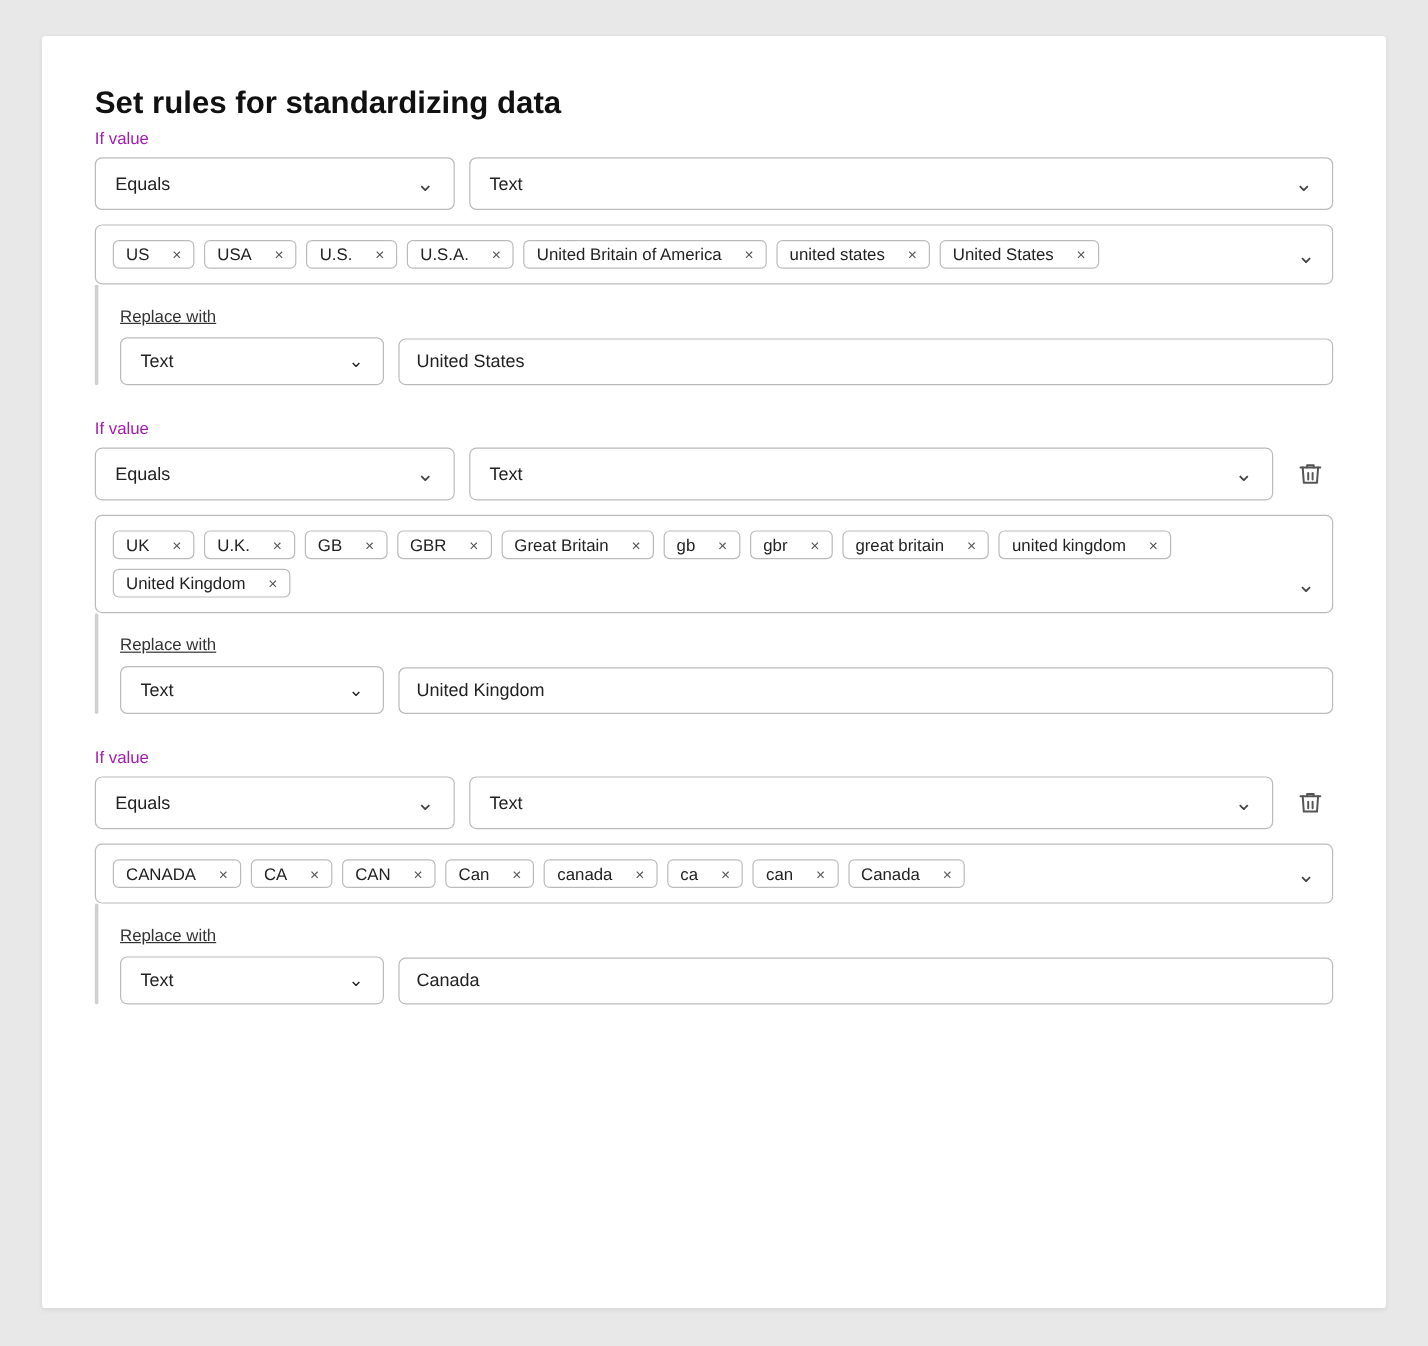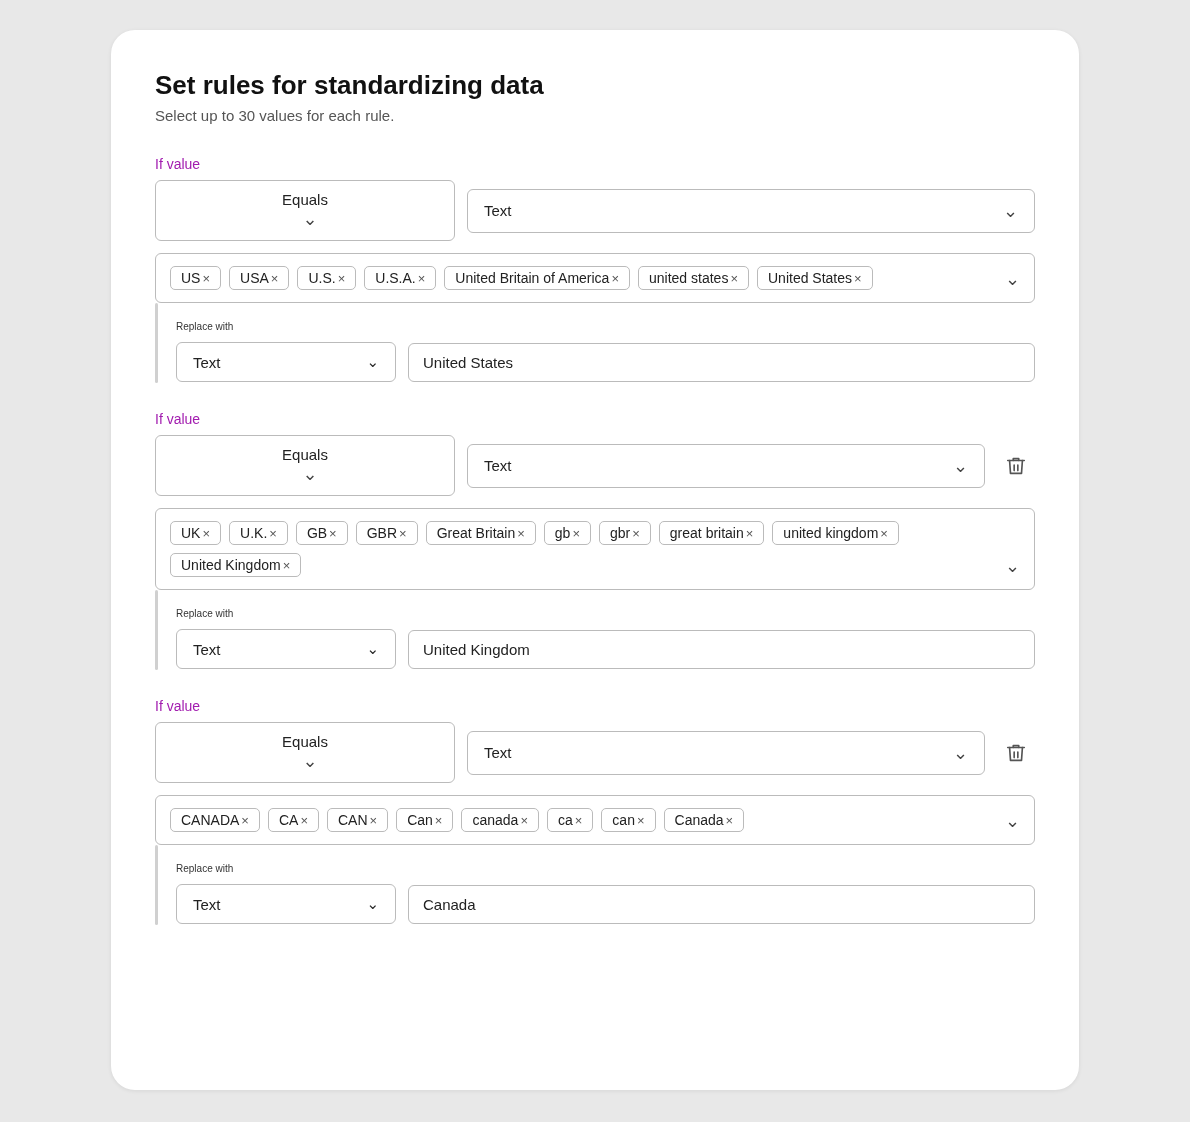--- a/index.html
+++ b/index.html
@@ -7,23 +7,23 @@
       background: #e8e8e8;
       display: flex;
       justify-content: center;
       align-items: flex-start;
       min-height: 1122px;
       padding: 30px;
       font-family: -apple-system, BlinkMacSystemFont, 'Segoe UI', sans-serif;
     }
     .card {
       background: #fff;
-      border-radius: 24px;
+      border-radius: 3px;
       padding: 40px 44px 40px 44px;
-      width: 968px;
+      width: 1120px;
       min-height: 1060px;
       box-shadow: 0 1px 4px rgba(0,0,0,0.08);
     }
     .page-title {
       font-size: 26px;
       font-weight: 700;
       color: #111;
       margin-bottom: 6px;
     }
     .page-subtitle {
@@ -49,21 +49,21 @@
       border: 1.5px solid #bbb;
       border-radius: 6px;
       padding: 10px 16px;
       font-size: 15px;
       color: #222;
       cursor: pointer;
       background: #fff;
       user-select: none;
     }
     .select-box.wide { flex: 1; }
-    .select-box.medium { width: 300px; flex-direction: column; }
+    .select-box.medium { width: 300px; }
     .select-box .chevron { font-size: 18px; color: #444; margin-left: 10px; }
     .trash-btn {
       border: none;
       background: none;
       cursor: pointer;
       font-size: 20px;
       color: #555;
       padding: 6px 8px;
       display: flex;
       align-items: center;
@@ -82,21 +82,21 @@
     .tags-box .chevron-corner {
       position: absolute;
       right: 14px;
       bottom: 12px;
       font-size: 18px;
       color: #444;
     }
     .tag {
       display: inline-flex;
       align-items: center;
-      gap: 0;
+      gap: 17px;
       border: 1.5px solid #bbb;
       border-radius: 5px;
       padding: 3px 10px;
       font-size: 14px;
       color: #222;
       background: #fff;
     }
     .tag .close {
       font-size: 13px;
       color: #555;
@@ -113,24 +113,25 @@
       width: 3px;
       background: #d0d0d0;
       border-radius: 2px;
       margin-right: 18px;
       margin-top: 0;
       align-self: stretch;
       min-height: 80px;
     }
     .replace-content { flex: 1; padding-top: 18px; }
     .replace-label {
-      font-size: 10px;
+      font-size: 14px;
       color: #333;
       margin-bottom: 10px;
       font-weight: 500;
+      text-decoration: underline;
     }
     .replace-row {
       display: flex;
       gap: 12px;
       align-items: center;
     }
     .replace-select {
       display: flex;
       align-items: center;
       justify-content: space-between;
@@ -158,21 +159,20 @@
     }
     .if-value-row {
       margin-top: 28px;
     }
   </style>
 </head>
 <body>
 
 <div class="card">
   <div class="page-title">Set rules for standardizing data</div>
-  <div class="page-subtitle">Select up to 30 values for each rule.</div>
 
   <div class="rule-block">
     <div class="section-label">If value</div>
     <div class="row-selects">
       <div class="select-box medium">
         <span>Equals</span>
         <span class="chevron">⌄</span>
       </div>
       <div class="select-box wide">
         <span>Text</span>

